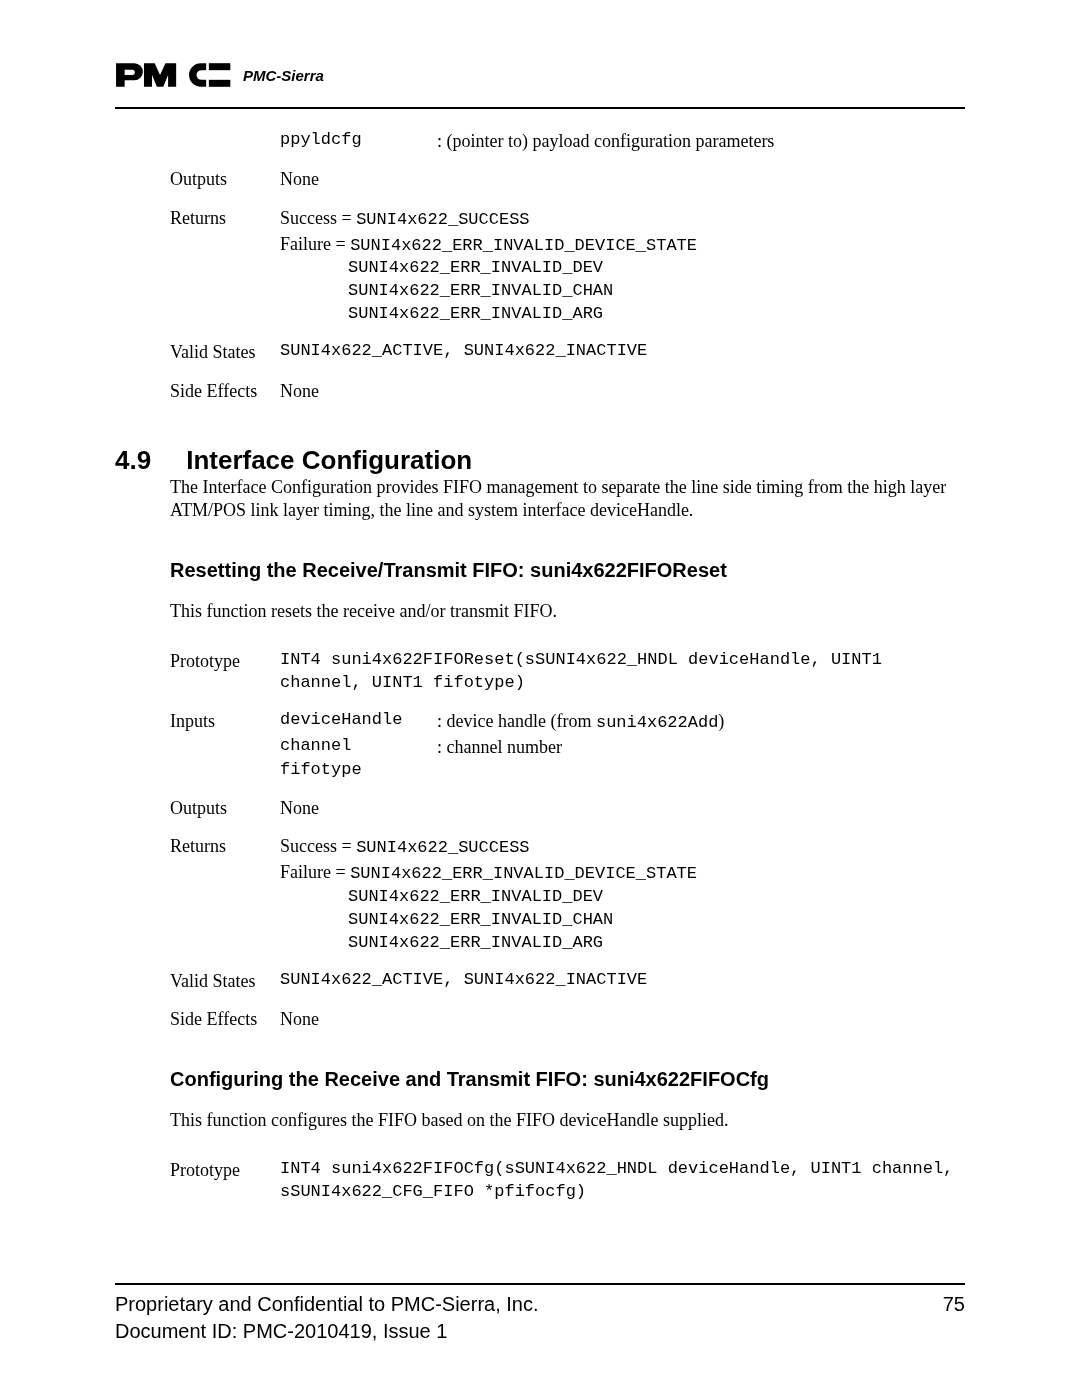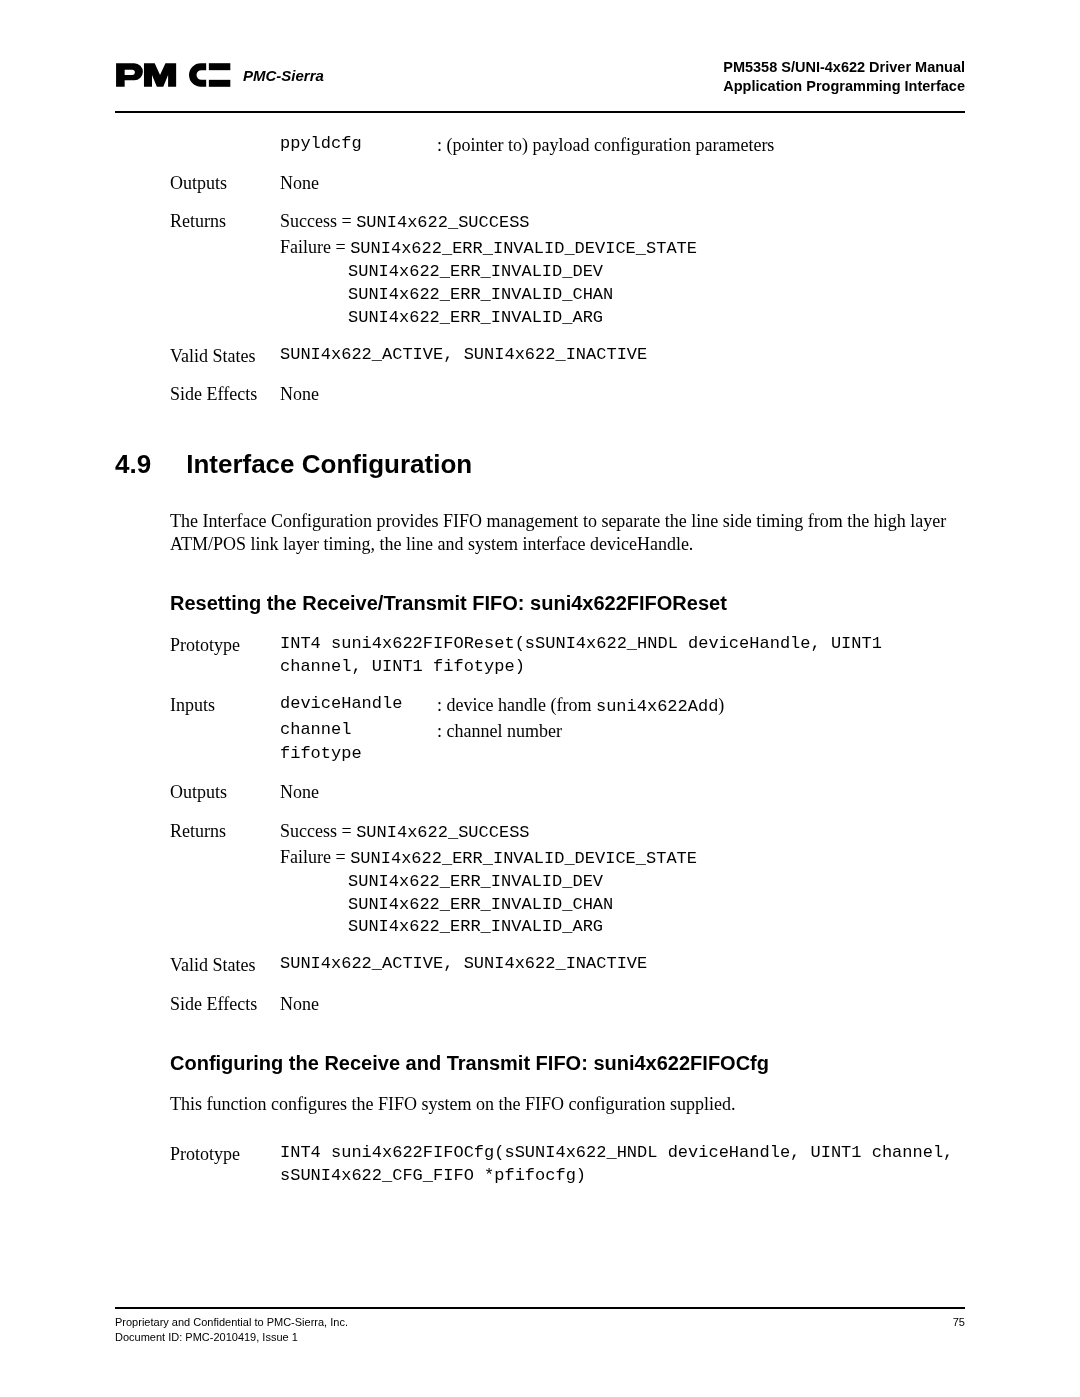--- a/index.html
+++ b/index.html
@@ -79,21 +79,20 @@
   }
   .indent-fail {
     padding-left: 68px;
     display: block;
   }
   .section-num-row {
     display: flex;
     align-items: baseline;
     gap: 35px;
     margin-top: 42px;
-    margin-bottom: 30px;
   }
   .section-num {
     font-family: Arial, Helvetica, sans-serif;
     font-weight: bold;
     font-size: 26px;
     margin-left: -55px;
   }
   .section-title {
     font-family: Arial, Helvetica, sans-serif;
     font-weight: bold;
@@ -114,21 +113,21 @@
   .footer {
     position: absolute;
     left: 115px;
     right: 115px;
     bottom: 52px;
     border-top: 2px solid #000;
     padding-top: 6px;
     display: flex;
     justify-content: space-between;
     font-family: Arial, Helvetica, sans-serif;
-    font-size: 11px;
+    font-size: 20px;
     line-height: 1.35;
   }
   .footer-left { text-align: left; }
   .footer-right { text-align: right; }
 </style>
 </head>
 <body>
 
 <div class="page">
 
@@ -138,24 +137,20 @@
         <g fill="#000">
           <path d="M2 8 h34 a16 16 0 0 1 0 32 h-18 v12 h-16 z M18 20 v10 h14 a5 5 0 0 0 0-10 z"></path>
           <path d="M54 8 h20 l10 22 l10 -22 h20 v44 h-15 v-22 l-9 22 h-12 l-9 -22 v22 h-15 z"></path>
           <path d="M160 8 a22 22 0 1 0 0 44 h10 v-13 h-9 a9 9 0 1 1 0-18 h9 v-13 z"></path>
           <rect x="175" y="8" width="40" height="13"></rect>
           <rect x="175" y="39" width="40" height="13"></rect>
         </g>
       </svg>
       <span class="logo-text">PMC-Sierra</span>
     </div>
-    <div class="header-right">
-      <div>PM5358 S/UNI-4x622 Driver Manual</div>
-      <div>Application Programming Interface</div>
-    </div>
   </div>
 
   <div class="content">
 
     <div class="def-row">
       <div class="def-label"></div>
       <div class="def-body">
         <div class="param-row">
           <span class="mono">ppyldcfg</span>
           <span>: (pointer to) payload configuration parameters</span>
@@ -194,20 +189,21 @@
     </div>
 
     <div class="section-num-row">
       <span class="section-num">4.9</span>
       <span class="section-title">Interface Configuration</span>
     </div>
 
     <div class="body-text">The Interface Configuration provides FIFO management to separate the line side timing from the high layer ATM/POS link layer timing, the line and system interface deviceHandle.</div>
 
     <div class="subhead">Resetting the Receive/Transmit FIFO: suni4x622FIFOReset</div>
+    <div class="body-text">This function resets the receive and/or transmit FIFO.</div>
 
     <div class="def-row">
       <div class="def-label">Prototype</div>
       <div class="def-body mono">INT4 suni4x622FIFOReset(sSUNI4x622_HNDL deviceHandle, UINT1 channel, UINT1 fifotype)</div>
     </div>
 
     <div class="def-row">
       <div class="def-label">Inputs</div>
       <div class="def-body">
         <div class="param-row">
@@ -248,21 +244,21 @@
       <div class="def-label">Valid States</div>
       <div class="def-body mono">SUNI4x622_ACTIVE, SUNI4x622_INACTIVE</div>
     </div>
 
     <div class="def-row">
       <div class="def-label">Side Effects</div>
       <div class="def-body">None</div>
     </div>
 
     <div class="subhead">Configuring the Receive and Transmit FIFO: suni4x622FIFOCfg</div>
-    <div class="body-text">This function configures the FIFO system on the FIFO configuration supplied.</div>
+    <div class="body-text">This function configures the FIFO based on the FIFO deviceHandle supplied.</div>
 
     <div class="def-row">
       <div class="def-label">Prototype</div>
       <div class="def-body mono">INT4 suni4x622FIFOCfg(sSUNI4x622_HNDL deviceHandle, UINT1 channel, sSUNI4x622_CFG_FIFO *pfifocfg)</div>
     </div>
 
   </div>
 
   <div class="footer">
     <div class="footer-left">

